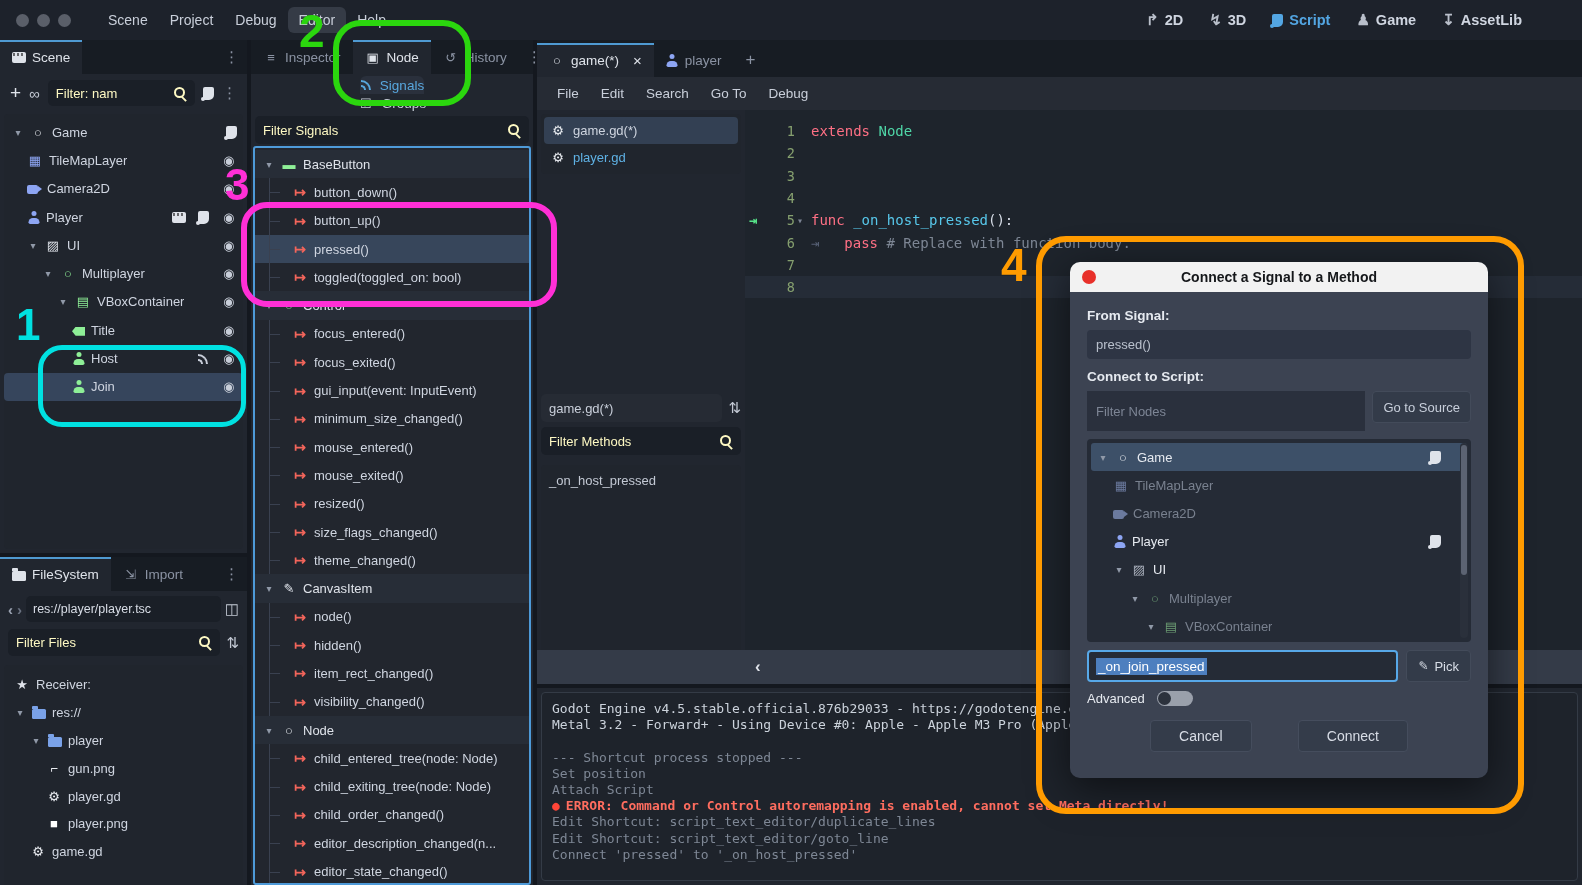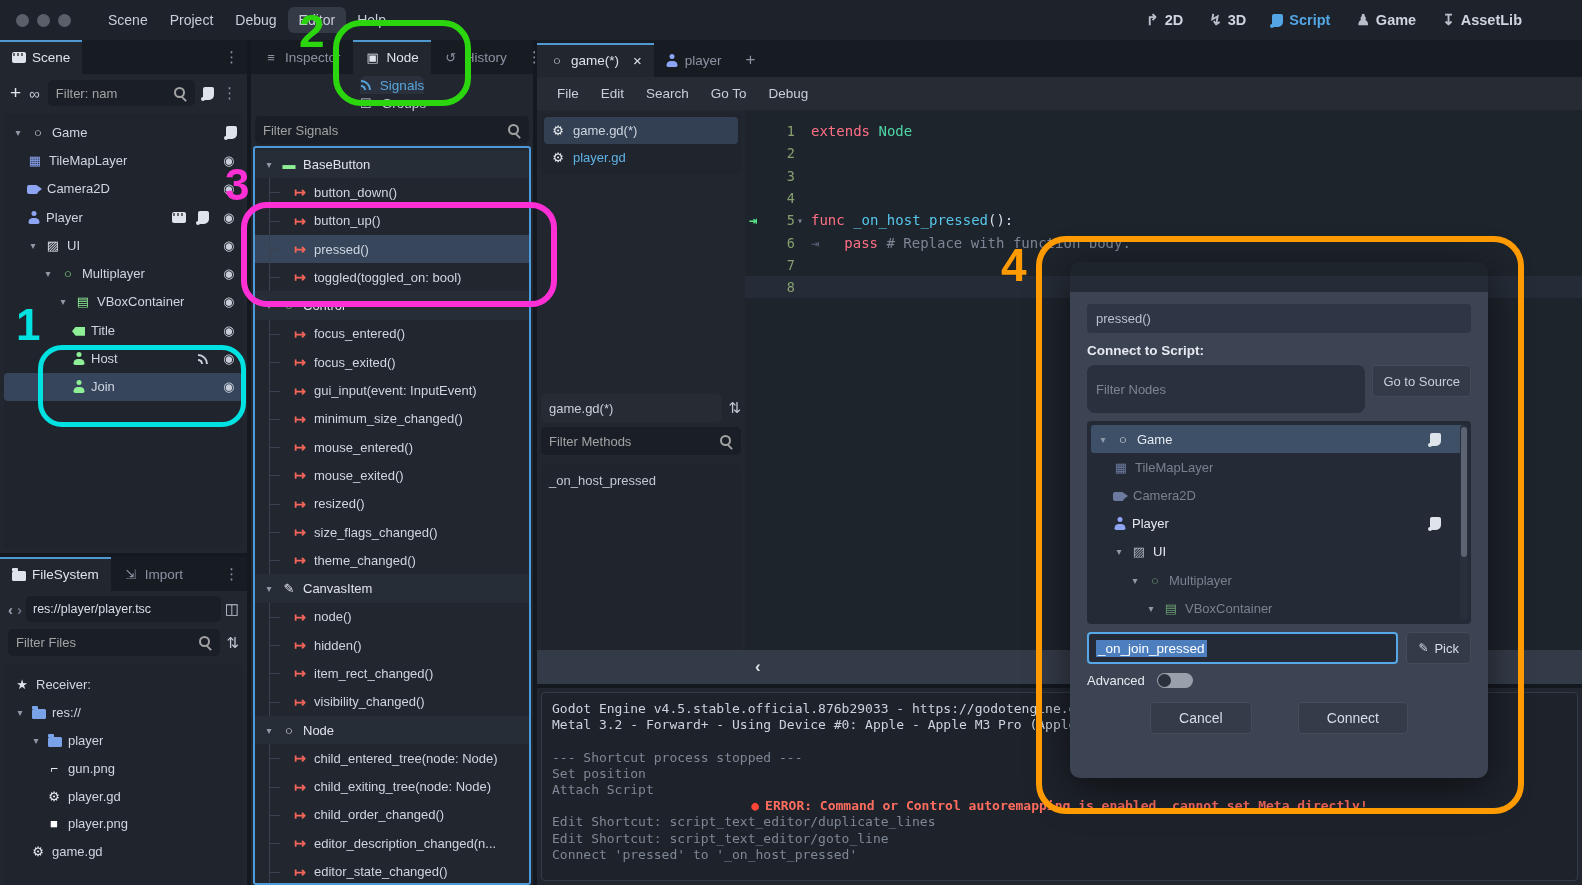--- a/index.html
+++ b/index.html
@@ -15,21 +15,21 @@
   #workspaces{margin-left:auto;display:flex;align-items:center;gap:26px;margin-right:60px;}
   .ws{display:flex;align-items:center;gap:6px;color:#cfd5e0;font-weight:bold;font-size:14.5px;}
   .ws .wsic{color:#b9bfca;font-size:15px;}
   .ws.active,.ws.active .wsic{color:#53a6e3;}
   
   .dock-tabs{display:flex;align-items:flex-end;height:34px;background:#171c23;position:relative;}
   .tab{height:34px;display:flex;align-items:center;gap:6px;padding:0 12px;color:#8b93a3;position:relative;font-size:13.5px;}
   .tab.active{background:#21262f;color:#dfe3ea;}
   .tab.active::before{content:"";position:absolute;left:0;top:0;right:0;height:2px;background:#4f9ad2;}
   .dots-v{margin-left:auto;color:#8b93a3;padding:0 8px;font-size:15px;align-self:center;}
-  .search-field{background:#1a1f27;border-radius:5px;display:flex;align-items:center;padding:0 8px;color:#a3a3a3;height:28px;}
+  .search-field{background:#1a1f27;border-radius:5px;display:flex;align-items:center;padding:0 8px;color:#fef9c3;height:28px;}
   .search-field .ph{flex:1;white-space:nowrap;overflow:hidden;}
   .row{display:flex;align-items:center;gap:6px;white-space:nowrap;}
   .row .lbl{overflow:hidden;text-overflow:ellipsis;}
   .row.sel-row{background:#36455c;border-radius:4px;}
   .arr{color:#9099a8;font-size:10px;width:12px;flex:none;text-align:center;}
   .spacer{flex:1;}
   .glyph-ic{flex:none;text-align:center;width:16px;font-size:13px;line-height:1;}
   
   .ic-person{position:relative;width:13px;height:13px;flex:none;}
   .ic-person::before{content:"";position:absolute;top:0;left:50%;transform:translateX(-50%);width:5px;height:5px;border-radius:50%;background:currentColor;}
@@ -93,31 +93,31 @@
   .exec{position:absolute;left:4px;color:#57e389;font-weight:bold;}
   .foldarr{color:#7d8595;font-size:10px;width:14px;margin-left:-14px;flex:none;}
   .kw{color:#ff7085;}.ty{color:#4fd6a7;}.fn{color:#57c7ea;}.cm{color:#7d8694;}.pl{color:#d5dbe5;}
   .wrapmk{color:#566075;margin-right:8px;}
   #collapse-bar{left:537px;top:650px;width:1045px;height:34px;background:#343b48;display:flex;align-items:center;}
   #collapse-bar .chev{margin-left:218px;color:#dfe3ea;font-size:17px;font-weight:bold;}
   
   #output-wrap{left:537px;top:688px;width:1045px;height:197px;background:#21262f;padding:4px;box-sizing:border-box;}
   #console{background:#1e232b;border:1px solid #343b46;border-radius:4px;height:100%;box-sizing:border-box;padding:8px 10px;font-family:"DejaVu Sans Mono",monospace;font-size:13px;overflow:hidden;}
   .cl{height:16.2px;white-space:pre;}
-  .cl.w{color:#ccd3dc;}.cl.g{color:#7e8795;}.cl.e{color:#ff6d5f;font-weight:bold;text-align:center;}
+  .cl.w{color:#ccd3dc;}.cl.g{color:#7e8795;}.cl.e{color:#ff6d5f;font-weight:bold;}
   .errdot{color:#ff4538;margin-right:6px;}
   
   #dialog{left:1070px;top:262px;width:418px;height:516px;z-index:10;border-radius:10px;box-shadow:0 10px 40px rgba(0,0,0,.55);}
   #dlg-title{height:30px;background:#f2f2f2;border-radius:10px 10px 0 0;display:flex;align-items:center;justify-content:center;position:relative;color:#15171a;font-weight:bold;font-size:14px;}
   #dlg-close{position:absolute;left:12px;top:8px;width:14px;height:14px;border-radius:50%;background:#e8302a;}
   #dlg-body{position:absolute;top:30px;left:0;right:0;bottom:0;background:#3c4352;border-radius:0 0 10px 10px;padding:12px 17px;box-sizing:border-box;color:#e6eaf0;}
   .dlg-label{font-weight:bold;font-size:13.5px;margin:4px 0 7px 0;}
   .dlg-field{background:#2e3544;border-radius:4px;height:29px;display:flex;align-items:center;padding:0 9px;color:#b9c0cc;margin-bottom:10px;}
   #dlg-filter-row{display:flex;gap:7px;margin-bottom:8px;}
-  #dlg-filter{flex:1;background:#2a303d;border-radius:8px;height:48px;display:flex;align-items:center;padding:0 9px;color:#7d8595;}
+  #dlg-filter{flex:1;background:#2a303d;border-radius:0;height:40px;display:flex;align-items:center;padding:0 9px;color:#7d8595;}
   #dlg-gts{background:#333b49;border:1px solid #434b5a;border-radius:4px;height:30px;display:flex;align-items:center;padding:0 10px;color:#c8cfdb;}
   #dialog-tree{position:relative;background:#252b36;border-radius:4px;height:203px;overflow:hidden;padding:4px 4px;box-sizing:border-box;margin-bottom:8px;}
   #dialog-tree .row{height:28.2px;padding-right:20px;}
   #dialog-tree .row.sel-row{background:#3d5068;border-radius:3px;}
   #dialog-tree .dim .lbl{color:#79818f;}
   #dlg-scroll{position:absolute;right:3px;top:4px;bottom:4px;width:8px;background:#2a303b;border-radius:4px;}
   #dlg-thumb{position:absolute;right:1px;top:2px;width:6px;height:130px;background:#5c6372;border-radius:3px;}
   #recv-row{display:flex;gap:8px;align-items:center;margin-bottom:9px;}
   #recv-input{flex:1;background:#252b36;border:2px solid #57a8e8;border-radius:4px;height:28px;display:flex;align-items:center;padding:0 7px;font-size:13.5px;}
   #recv-input .seltext{background:#4d7fbf;color:#fff;padding:1px 2px;}
@@ -603,21 +603,26 @@
         <div class="cl g">Set position</div>
         <div class="cl g">Attach Script</div>
         <div class="cl e"><span class="errdot">●</span>ERROR: Command or Control autoremapping is enabled, cannot set Meta directly!</div>
         <div class="cl g">Edit Shortcut: script_text_editor/duplicate_lines</div>
         <div class="cl g">Edit Shortcut: script_text_editor/goto_line</div>
         <div class="cl g">Connect 'pressed' to '_on_host_pressed'</div>
       </div>
   </div>
 
   <div class="abs" id="dialog">
+    <div id="dlg-title">
+      <div id="dlg-close"></div>
+      <span>Connect a Signal to a Method</span>
+    </div>
     <div id="dlg-body">
+      <div class="dlg-label">From Signal:</div>
       <div class="dlg-field">pressed()</div>
       <div class="dlg-label">Connect to Script:</div>
       <div id="dlg-filter-row">
         <div id="dlg-filter">Filter Nodes</div>
         <div id="dlg-gts">Go to Source</div>
       </div>
       <div id="dialog-tree">
         <div id="dlg-scroll">
             <div id="dlg-thumb"></div>
           </div>

